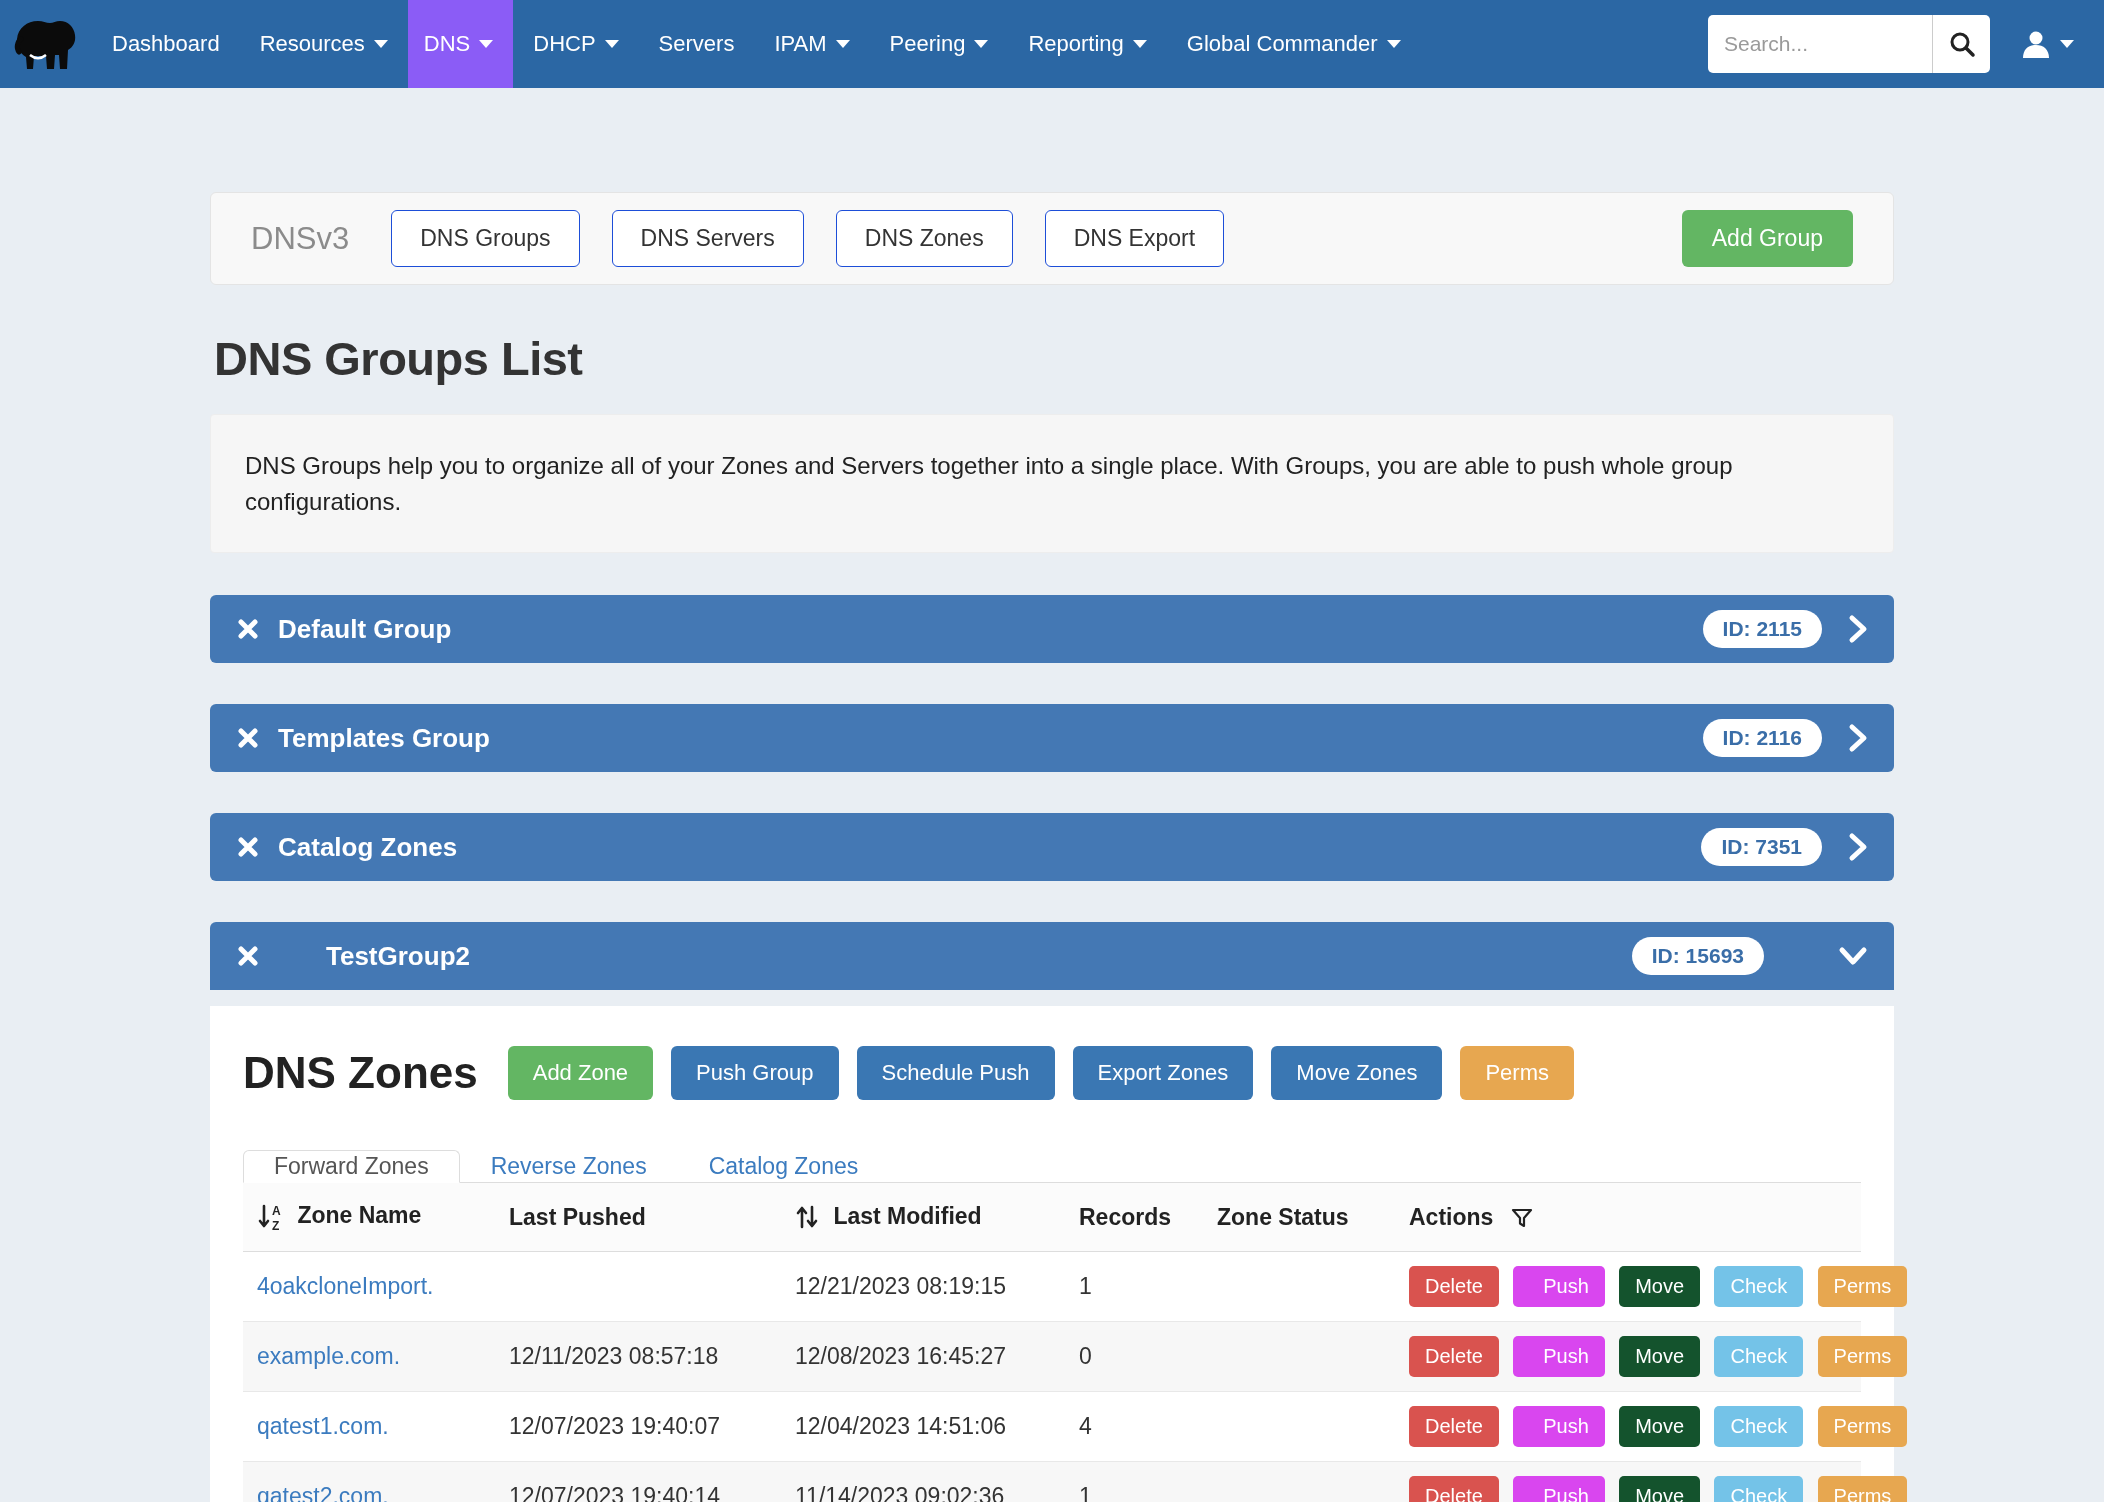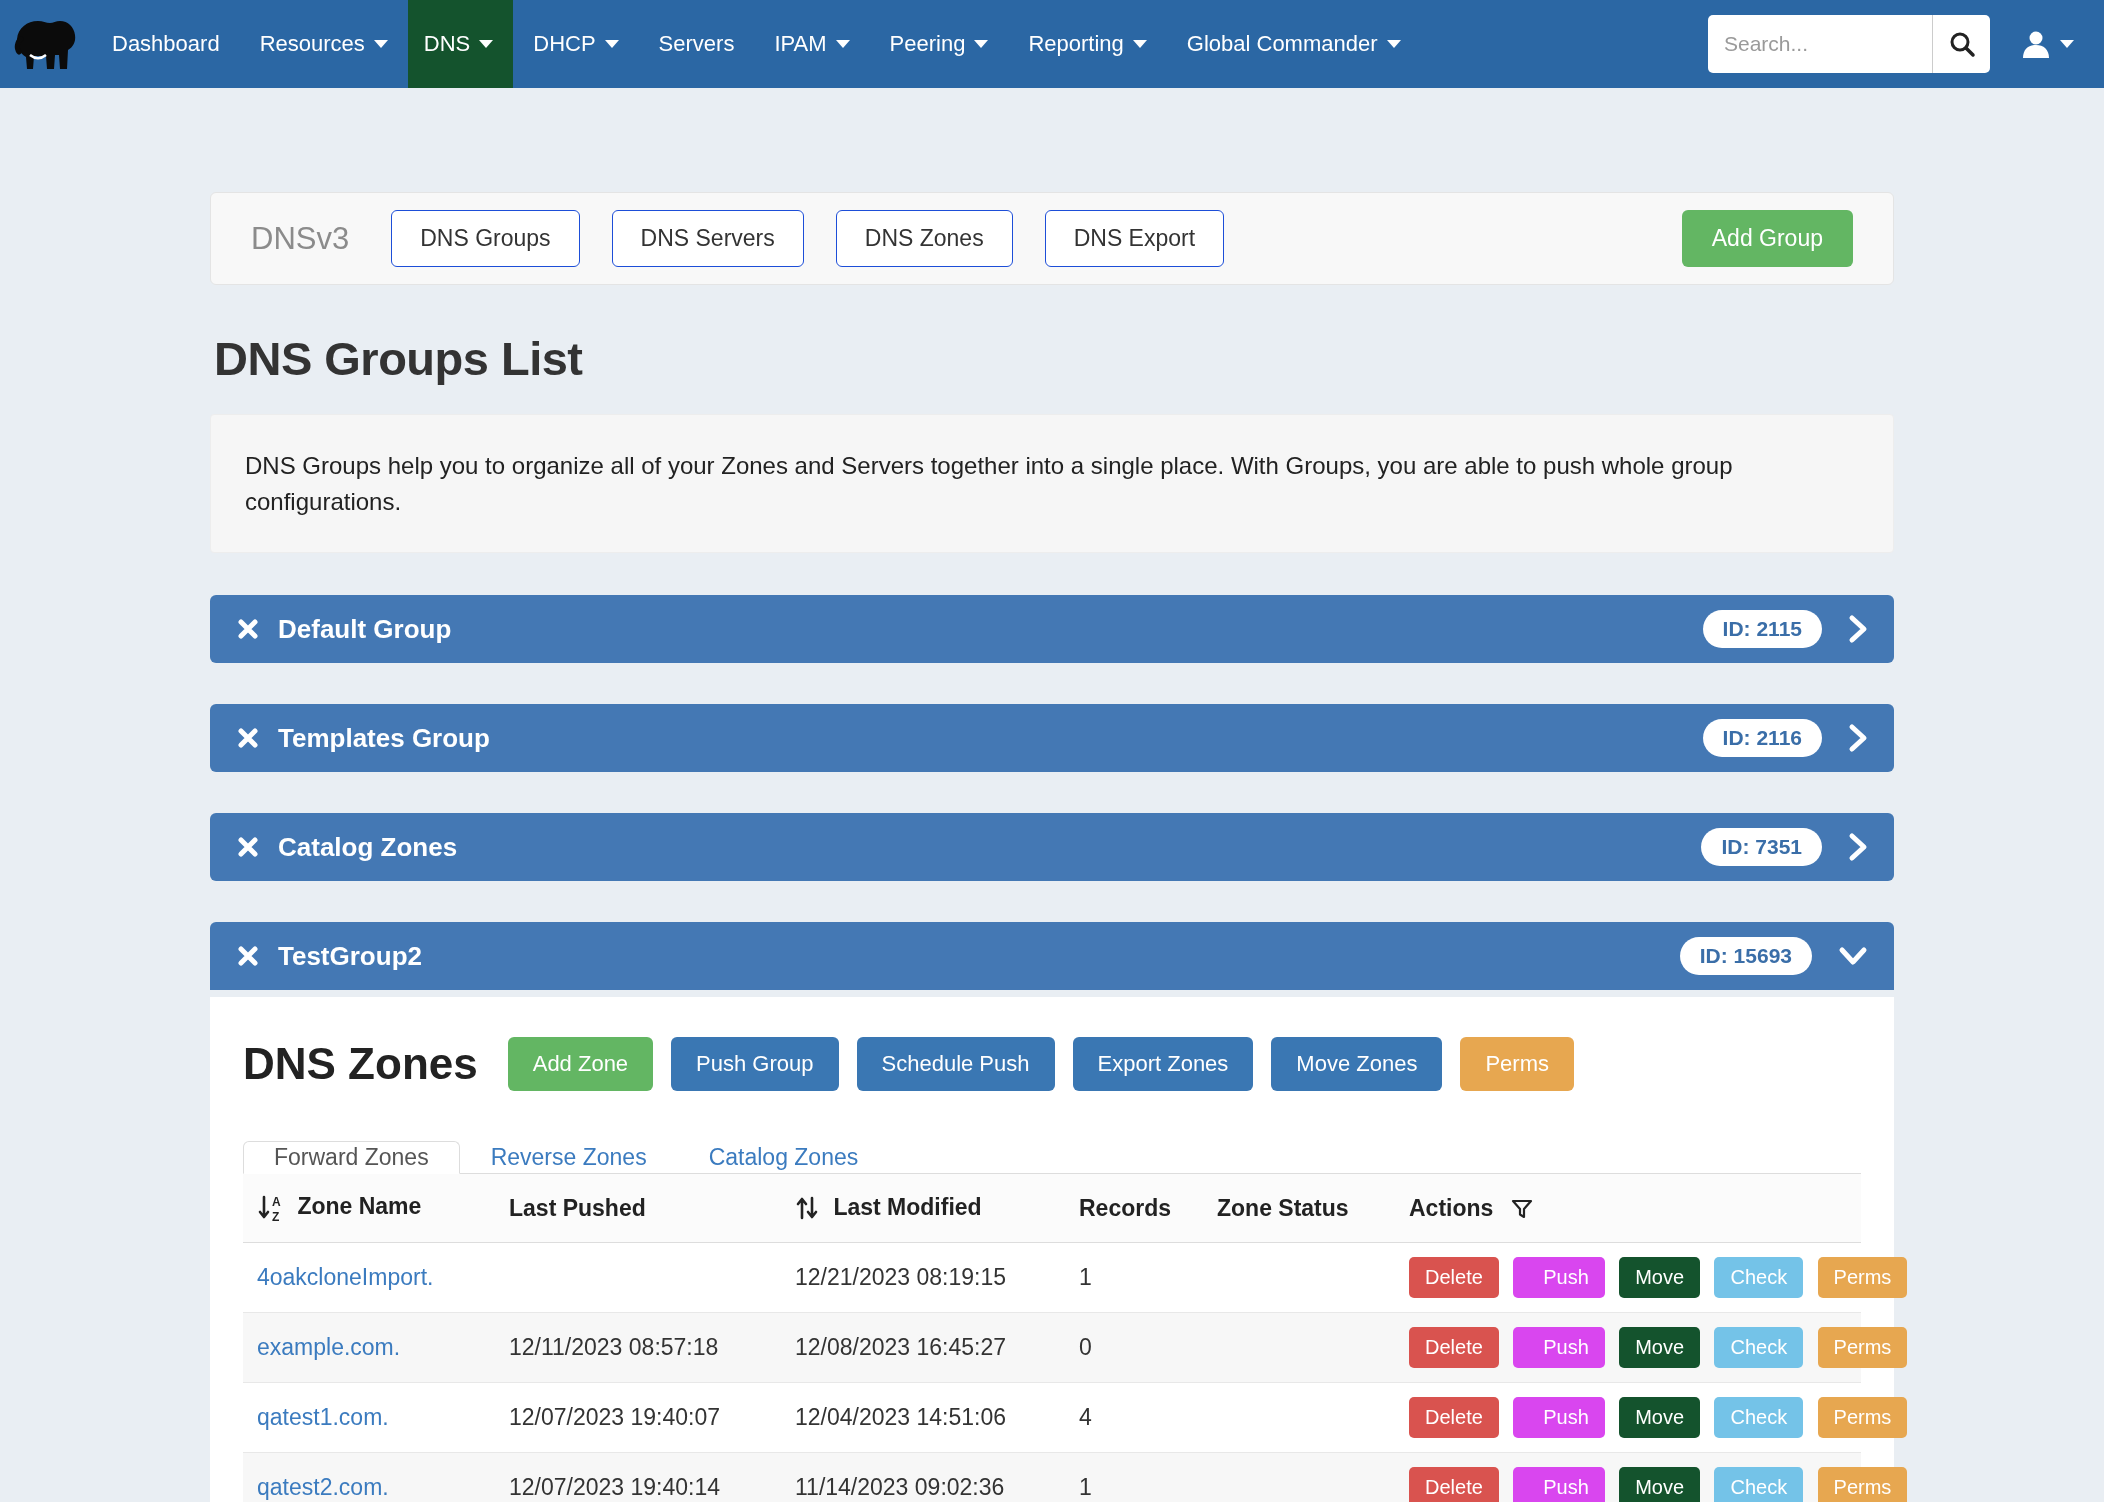--- a/index.html
+++ b/index.html
@@ -24,21 +24,21 @@
     width: 92px; height: 88px;
     display: flex; align-items: center; justify-content: center;
     cursor: pointer;
   }
   .nav-item {
     display: flex; align-items: center;
     height: 88px; padding: 0 20px;
     color: #fff; font-size: 22px;
     text-decoration: none; cursor: pointer; white-space: nowrap;
   }
-  .nav-item.active { background: #14532d; padding-left: 16px; }
+  .nav-item.active { background: #8b5cf6; padding-left: 16px; }
   .caret {
     display: inline-block; margin-left: 9px;
     border-left: 7px solid transparent;
     border-right: 7px solid transparent;
     border-top: 8px solid #fff;
   }
   .nav-right { display: flex; align-items: center; }
   .search-group { display: flex; height: 58px; }
   .search-input {
     width: 224px; border: none; outline: none;
@@ -101,21 +101,21 @@
   .x-icon { display: flex; margin-right: 18px; cursor: pointer; }
   .group-name { font-size: 26px; font-weight: bold; }
   .id-pill {
     margin-left: auto; background: #fff; color: #3a6ea8;
     font-weight: bold; font-size: 21px; padding: 7px 20px;
     border-radius: 999px;
   }
   .chev { margin-left: 26px; display: flex; cursor: pointer; }
 
   .group-expanded { margin-bottom: 0; }
-  .group-expanded .group-bar { border-radius: 6px 6px 0 0; margin-bottom: 7px; }
+  .group-expanded .group-bar { border-radius: 6px 6px 0 0; margin-bottom: 16px; gap: 48px; }
   .panel {
     background: #fff; border-radius: 0 0 6px 6px;
     padding: 40px 33px 0 33px;
   }
 
   
   .zones-header { display: flex; align-items: center; }
   .zones-title { font-size: 44px; font-weight: bold; color: #222; margin-right: 30px; }
   .action-btn {
     border: none; border-radius: 6px; color: #fff;

